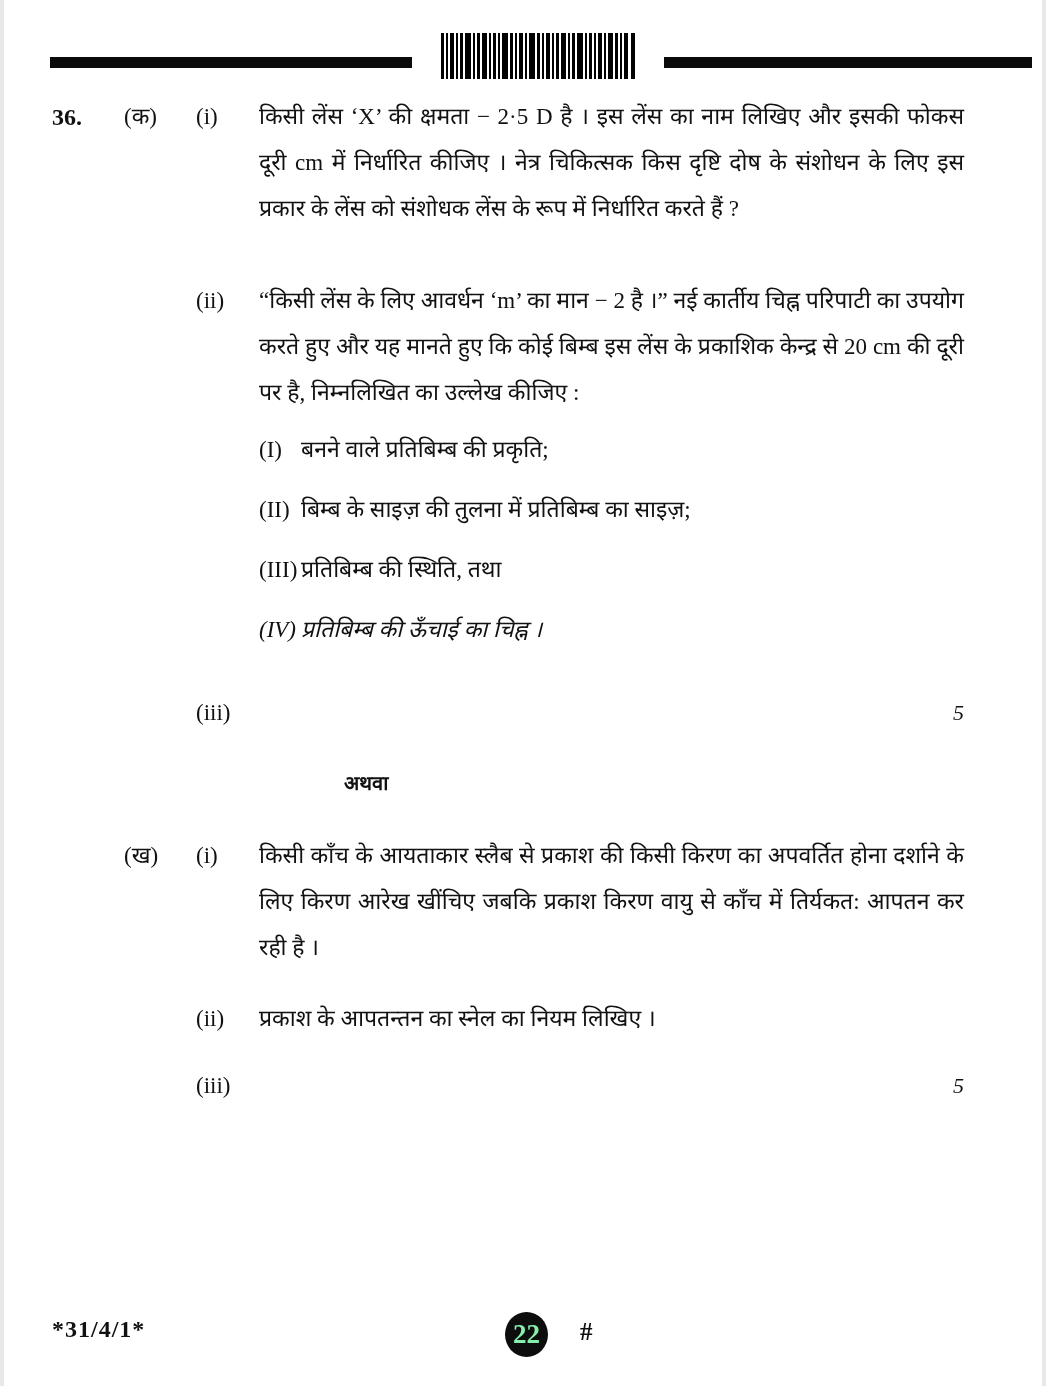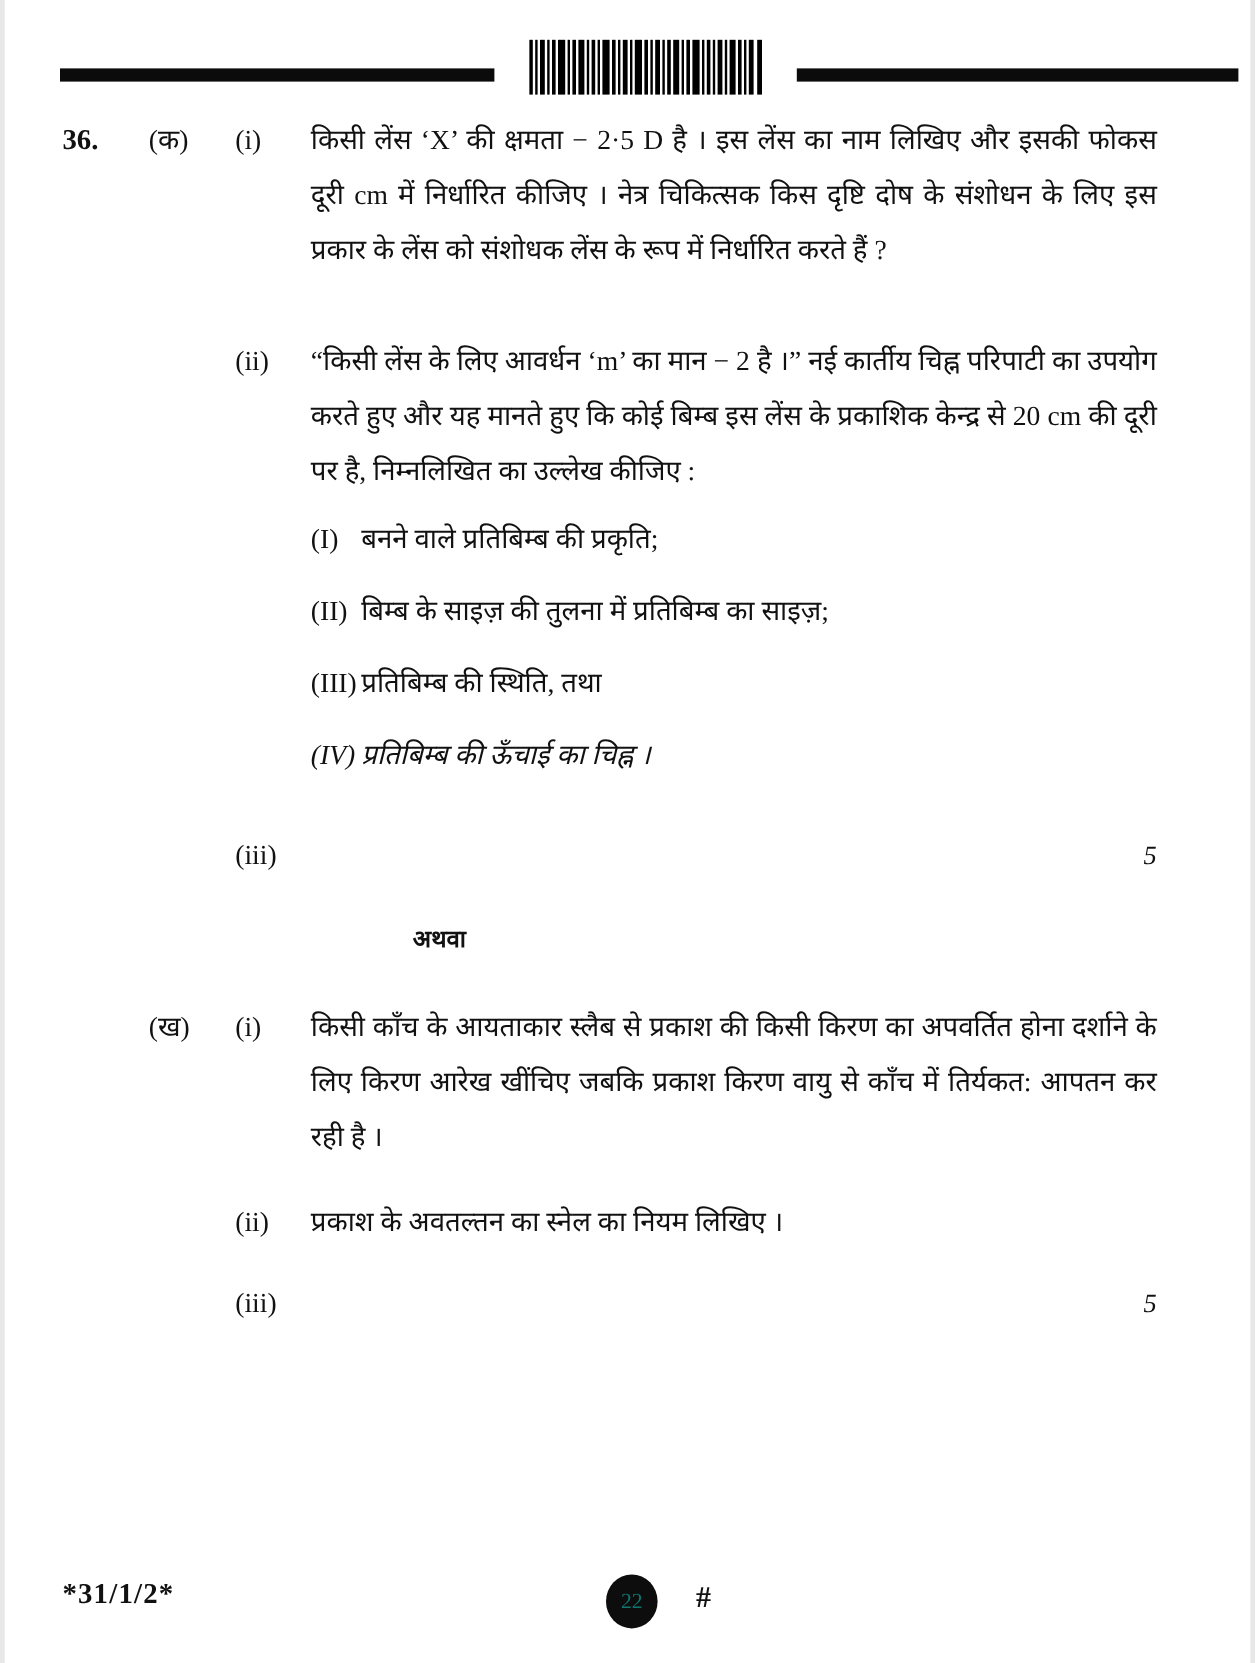--- a/index.html
+++ b/index.html
@@ -54,23 +54,23 @@
   .row-h{margin-top:21px;}
   
   .footer{position:absolute;left:0;top:1310px;width:100%;height:50px;}
   .paper-code{
     position:absolute;left:48px;top:6px;
     font-weight:bold;font-size:24px;letter-spacing:1px;
   }
   .page-badge{
     position:absolute;left:501px;top:2px;
     width:43px;height:45px;border-radius:50%;
-    background:#0d0d0d;color:#0f766e;
+    background:#0d0d0d;color:#86efac;
     display:flex;align-items:center;justify-content:center;
-    font-weight:normal;font-size:18px;
+    font-weight:bold;font-size:27px;
   }
   .hash{position:absolute;left:576px;top:8px;font-weight:bold;font-size:25px;}
 </style>
 </head>
 <body>
 
 <div class="page">
 
   <div class="header">
     <div class="rule left"></div>
@@ -175,32 +175,32 @@
       <div class="plabel">(ख)</div>
       <div class="inum">(i)</div>
       <div class="btext">किसी काँच के आयताकार स्लैब से प्रकाश की किसी किरण का अपवर्तित होना दर्शाने के लिए किरण आरेख खींचिए जबकि प्रकाश किरण वायु से काँच में तिर्यकत: आपतन कर रही है ।</div>
       <div class="marks"></div>
     </div>
 
     <div class="qrow row-g">
       <div></div>
         <div></div>
       <div class="inum">(ii)</div>
-      <div class="btext">प्रकाश के अवतल्तन का स्नेल का नियम लिखिए ।</div>
+      <div class="btext">प्रकाश के आपतन्तन का स्नेल का नियम लिखिए ।</div>
       <div class="marks"></div>
     </div>
 
     <div class="qrow row-h">
       <div></div>
         <div></div>
       <div class="inum">(iii)</div>
       <div class="marks">5</div>
     </div>
 
   </div>
 
   <div class="footer">
-    <div class="paper-code">*31/1/2*</div>
+    <div class="paper-code">*31/4/1*</div>
     <div class="page-badge">22</div>
     <div class="hash">#</div>
   </div>
 
 </div>
 
 </body></html>

